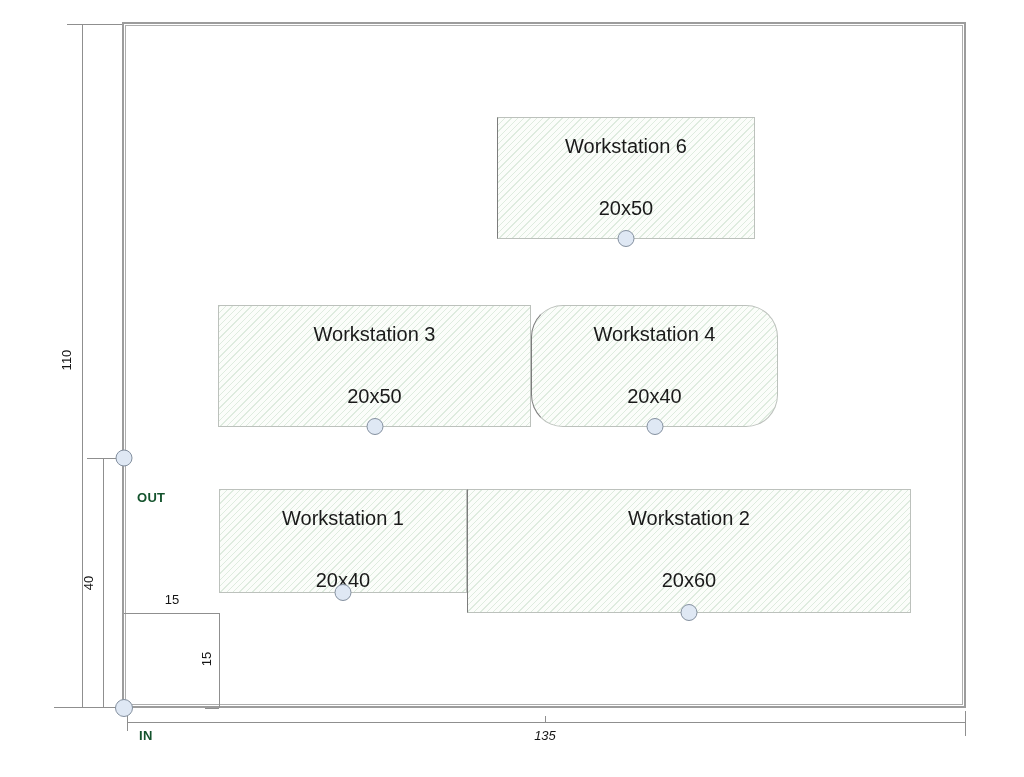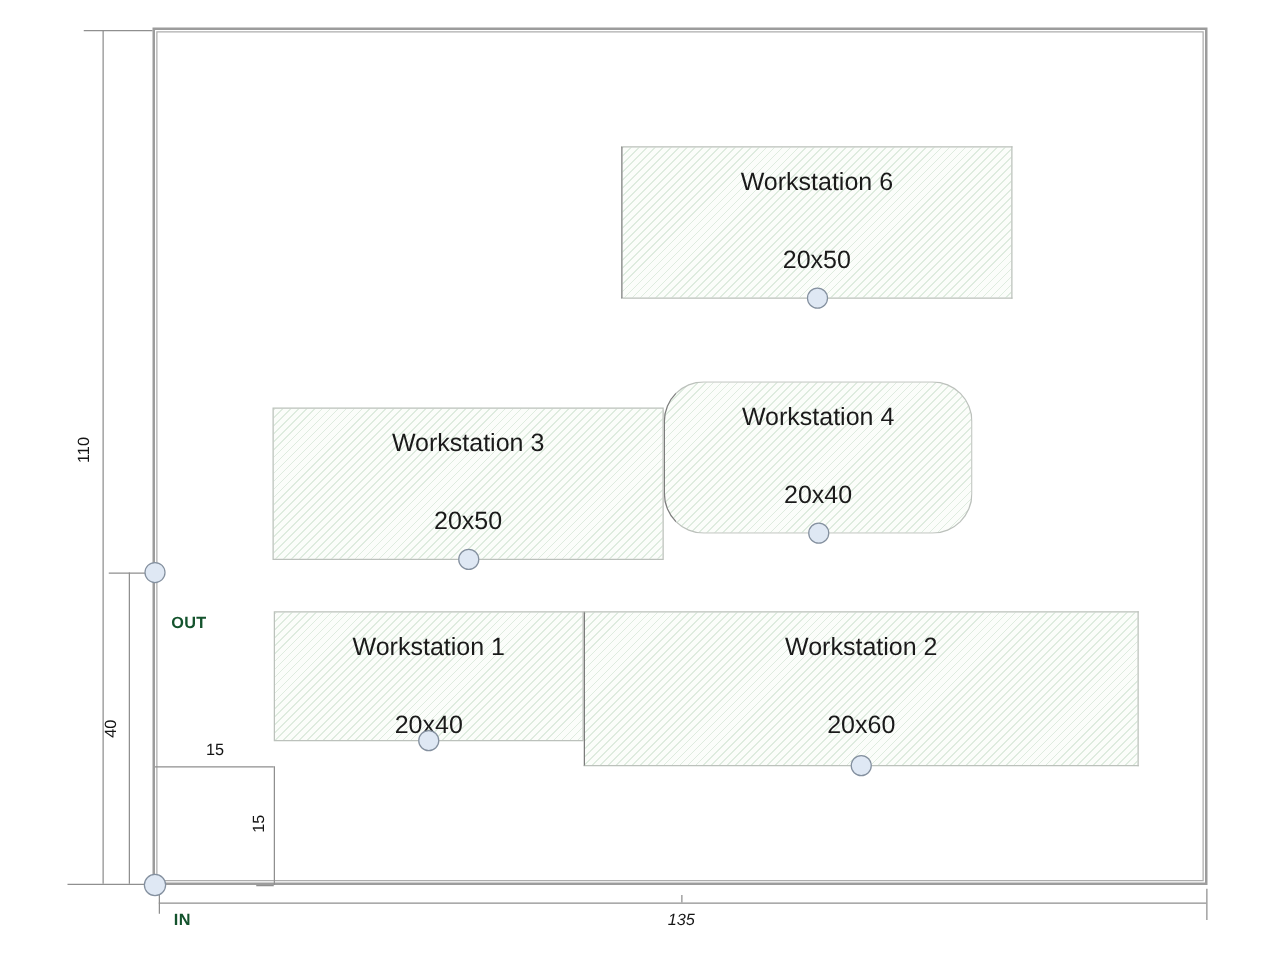--- a/index.html
+++ b/index.html
@@ -81,27 +81,27 @@
   <div class="dline v" style="left:127px; top:714px; height:17px;"></div>
   <div class="dline v" style="left:965px; top:711px; height:25px;"></div>
   <div class="dline v" style="left:545px; top:716px; height:6px;"></div>
   <span class="dim-label" style="left:505px; top:728px; width:80px;font-style:italic;">135</span>
 
   <div class="node" style="left:124px; top:458px;"></div>
   <span class="port-label" style="left:137px; top:450px;">OUT</span>
   <div class="node" style="left:124px; top:708px; width:18px; height:18px;"></div>
   <span class="port-label" style="left:139px; top:688px;">IN</span>
 
-  <div class="ws sep" style="left:497px; top:117px; width:313px; height:122px;">
+  <div class="ws sep" style="left:497px; top:117px; width:258px; height:122px;">
     <span class="ws-title">Workstation 6</span>
     <span class="ws-size">20x50</span>
     <div class="node"></div>
   </div>
 
-  <div class="ws" style="left:218px; top:305px; width:313px; height:122px;margin-top:21px;">
+  <div class="ws" style="left:218px; top:305px; width:313px; height:122px;">
     <span class="ws-title">Workstation 3</span>
     <span class="ws-size">20x50</span>
     <div class="node"></div>
   </div>
   <div class="ws sep" style="left:531px; top:305px; width:247px; height:122px;border-radius:32px;">
     <span class="ws-title">Workstation 4</span>
     <span class="ws-size">20x40</span>
     <div class="node"></div>
   </div>
 

